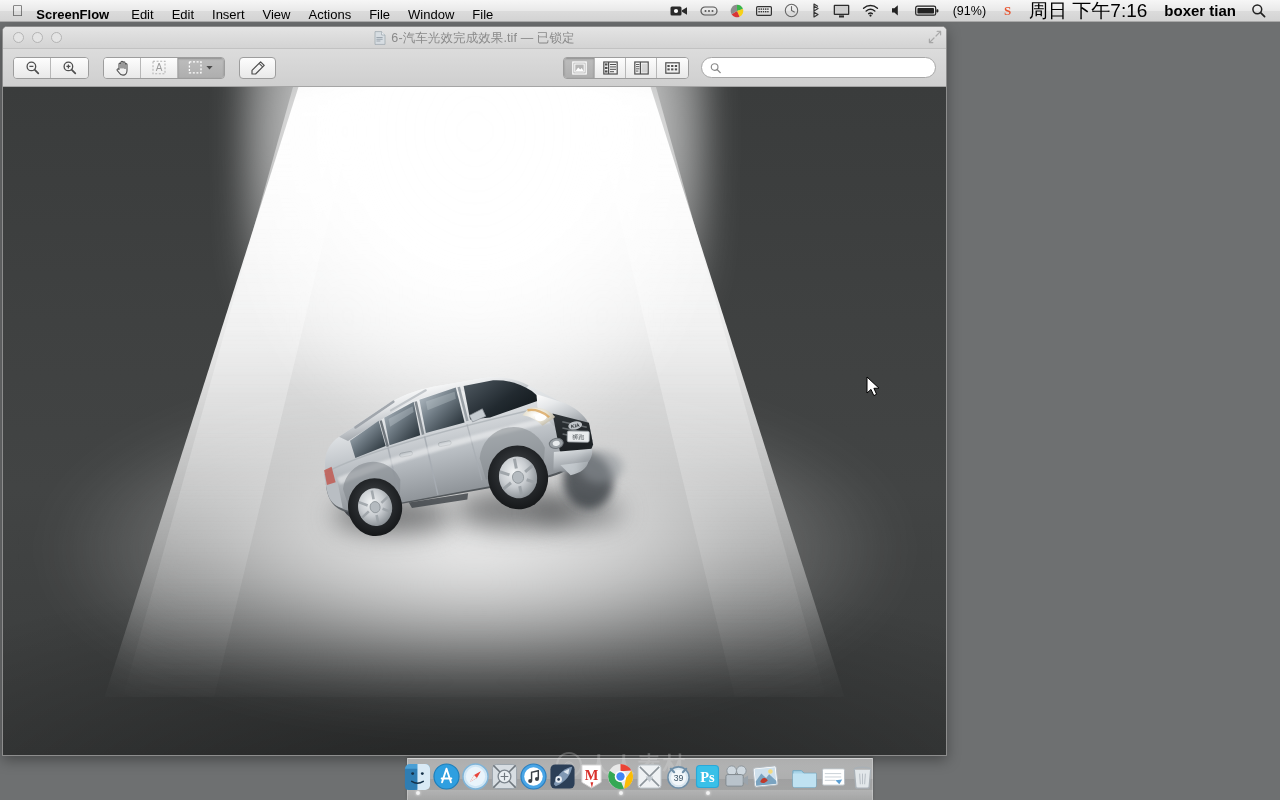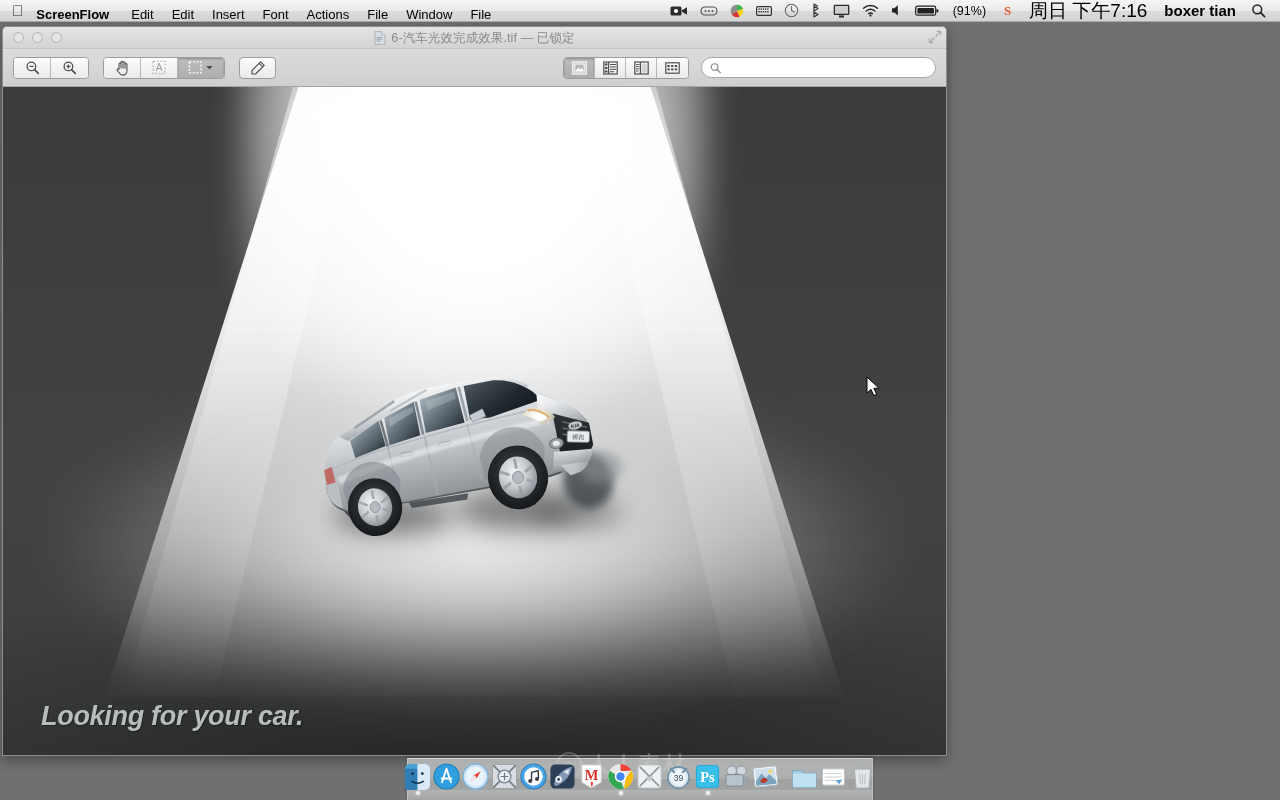--- a/index.html
+++ b/index.html
@@ -288,21 +288,21 @@
 </head>
 <body>
 
 <div id="menubar">
   <div class="menu-left">
     <div class="apple-logo"></div>
     <div class="menu-item app-name">ScreenFlow</div>
     <div class="menu-item">Edit</div>
     <div class="menu-item">Edit</div>
     <div class="menu-item">Insert</div>
-    <div class="menu-item">Font</div>
+    <div class="menu-item">View</div>
     <div class="menu-item">Actions</div>
     <div class="menu-item">File</div>
     <div class="menu-item">Window</div>
     <div class="menu-item">File</div>
   </div>
 
   <div class="menu-right">
     <div class="status-item tight">
       <svg class="mb-ico" width="18" height="12" viewBox="0 0 18 12">
           <rect x="0.5" y="1.5" width="11" height="9" rx="1.5" fill="#2b2b2b"></rect>
@@ -735,21 +735,20 @@
           <path d="M100 138 L160 140 L158 146 L102 144 Z" fill="#3c4146" opacity="0.8"></path>
         </g>
 
         <g filter="url(#motionBlur)" opacity="0.55">
           <ellipse cx="300" cy="118" rx="22" ry="16" fill="#8d9398"></ellipse>
         </g>
       </svg>
     </div>
 
     <div class="tagline">
-      <div class="l1">Looking for your car.</div>
     </div>
   </div>
 </div>
 
 <svg id="cursor" viewBox="0 0 16 22">
   <path d="M1 1 L1 17 L5 13.4 L7.8 19.6 L10.6 18.3 L7.9 12.3 L13 12.2 Z" fill="#ffffff" stroke="#000000" stroke-width="1"></path>
 </svg>
 
 <div id="watermark">
   <div class="wm-circle">◉</div>

